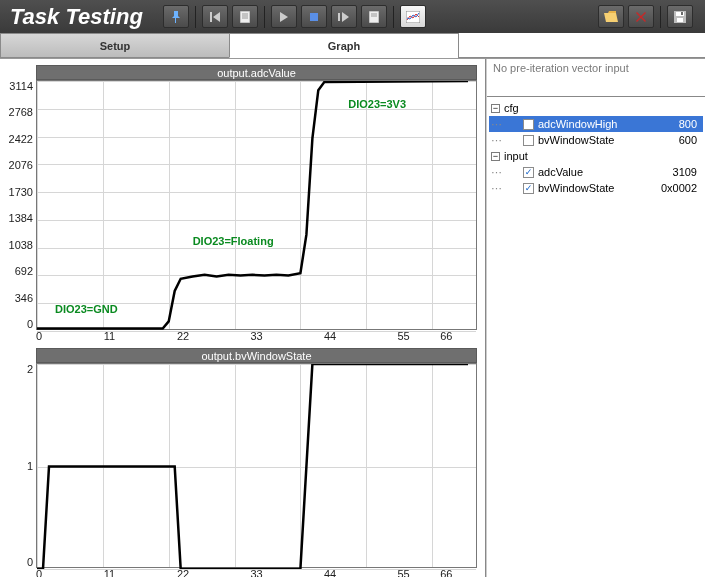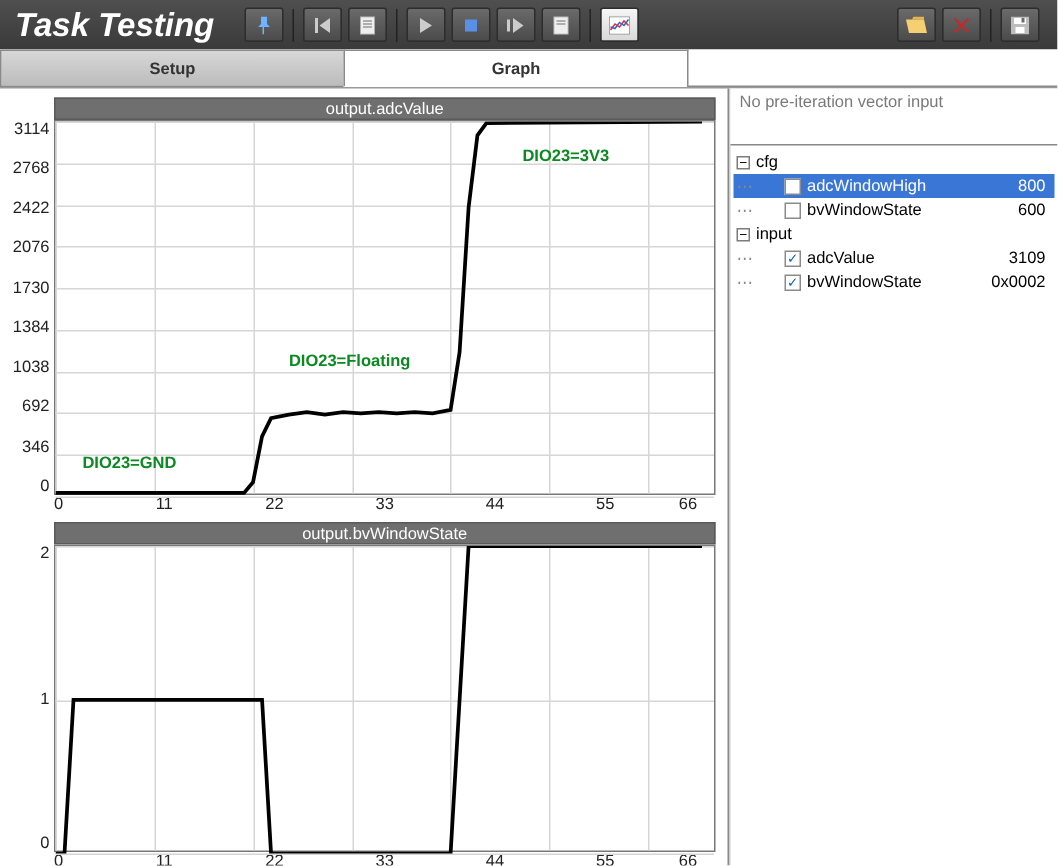--- a/index.html
+++ b/index.html
@@ -165,21 +165,21 @@
   .grid-line-x { position:absolute; top:0; bottom:0; width:1px; background:#d6d6d6; }
   .grid-line-y { position:absolute; left:0; right:0; height:1px; background:#d6d6d6; }
   .xaxis {
     display:flex;
     margin-left:32px; margin-right:4px;
     font-size:11px; color:#222;
     height:14px;
   }
   .xaxis span { flex:1; text-align:center; }
   .xaxis span:first-child { text-align:left; flex:0.5;}
-  .xaxis span:last-child { text-align:center; flex:0.5;}
+  .xaxis span:last-child { text-align:left; flex:0.5;}
   .annot {
     position:absolute;
     font-weight:bold;
     font-size:11px;
     color:#0a8a20;
   }
 </style>
 </head>
 <body>
 

